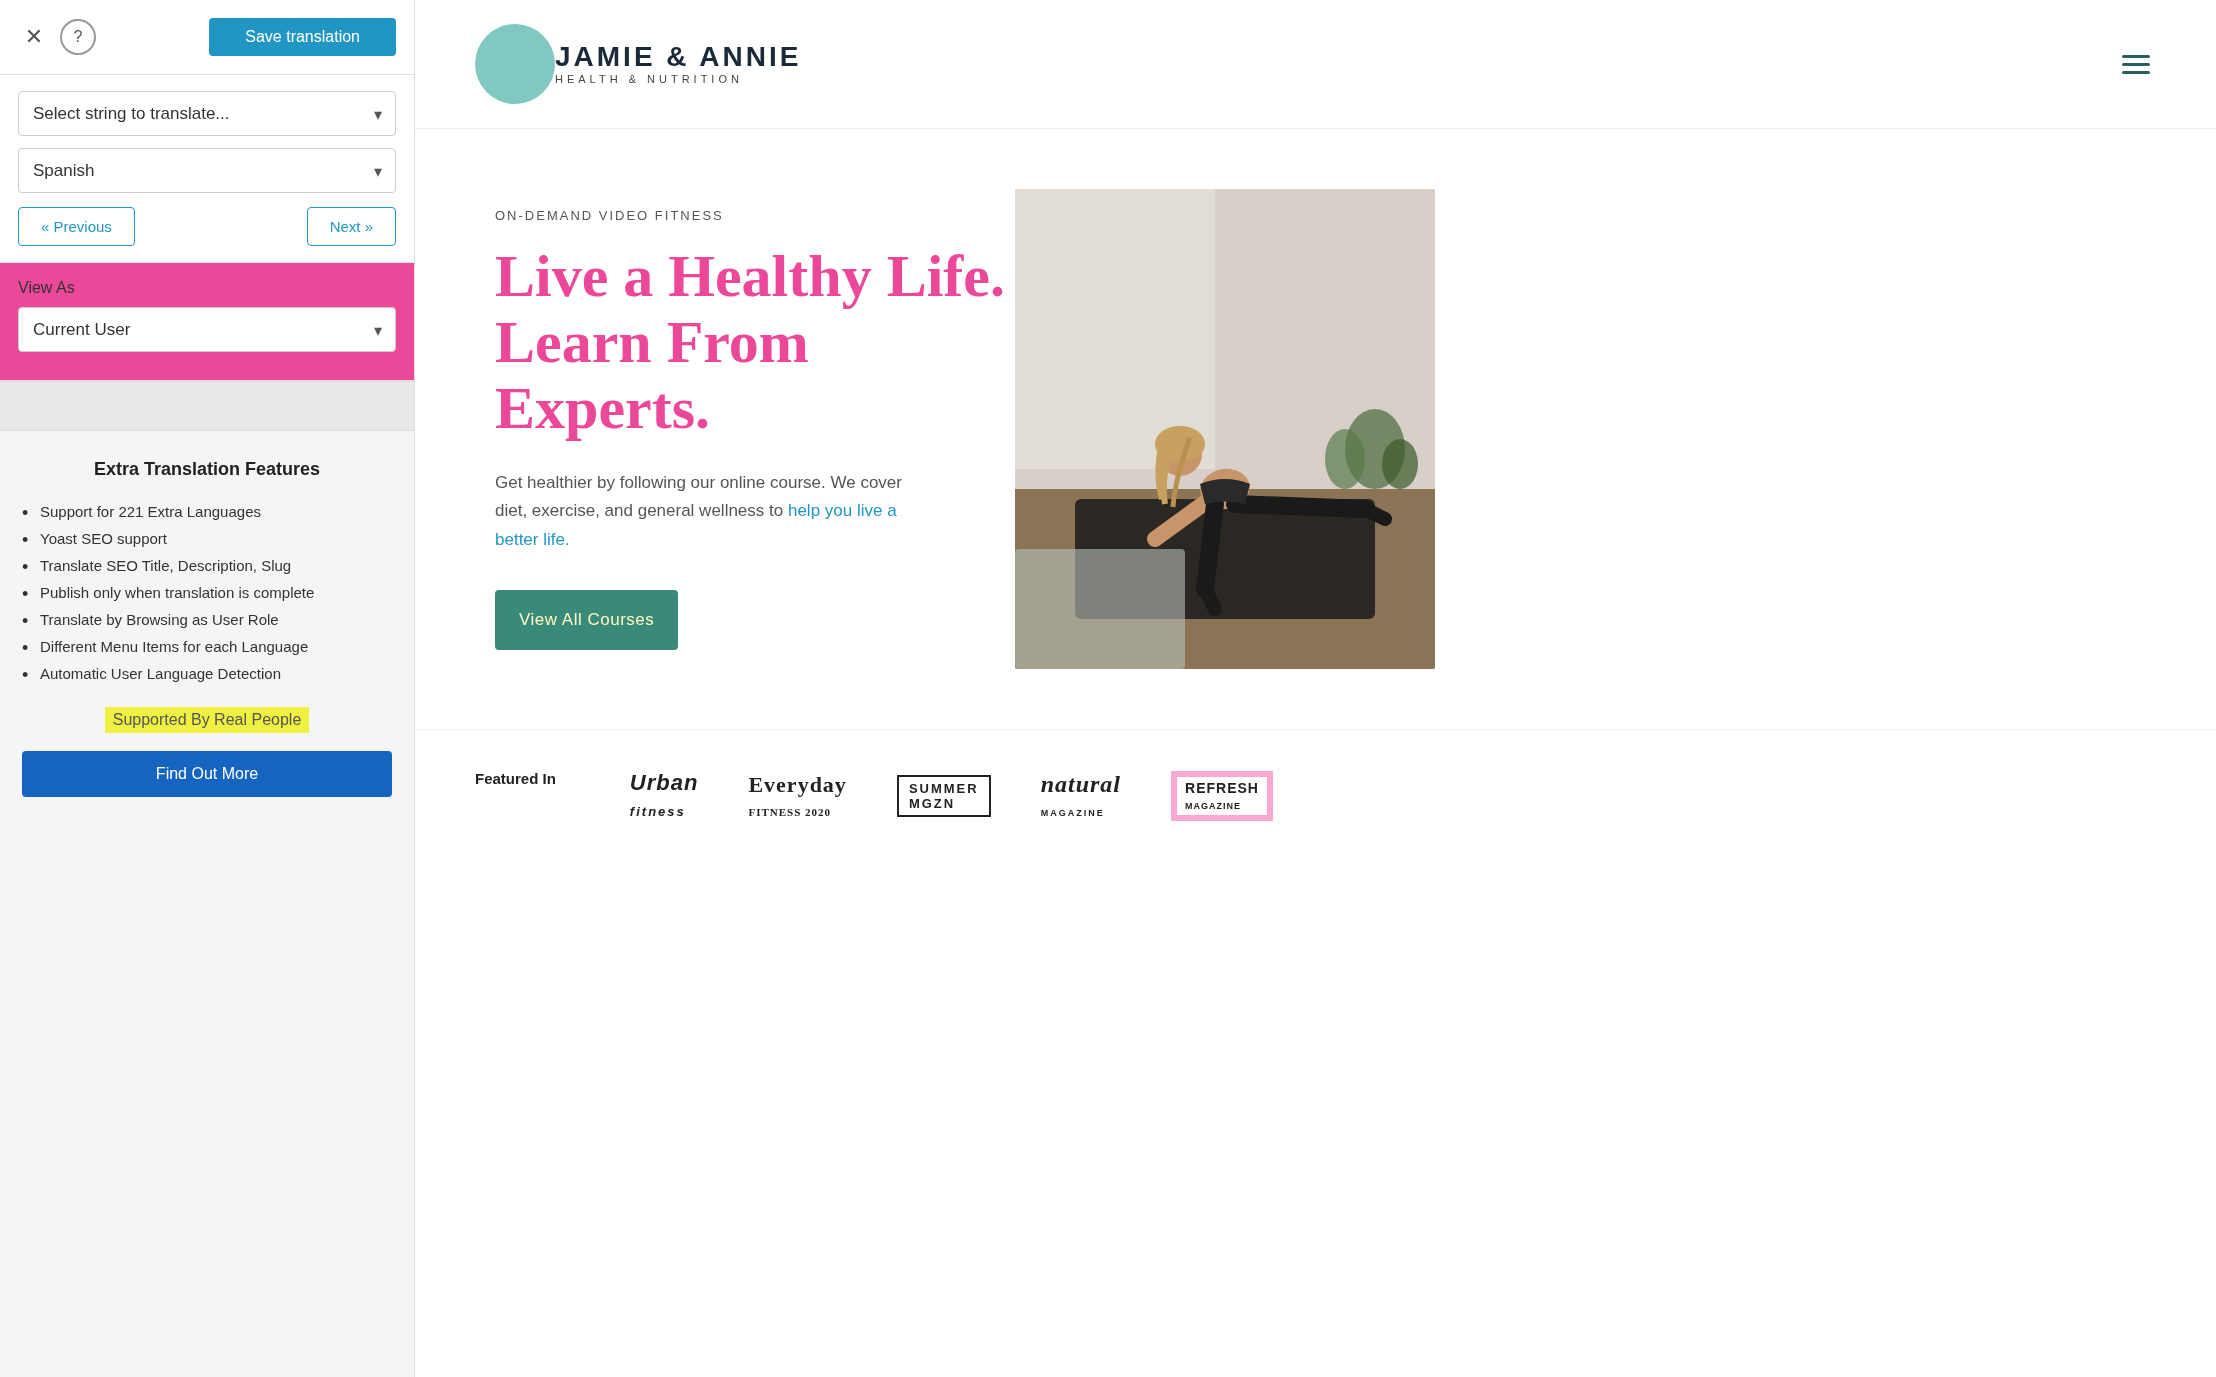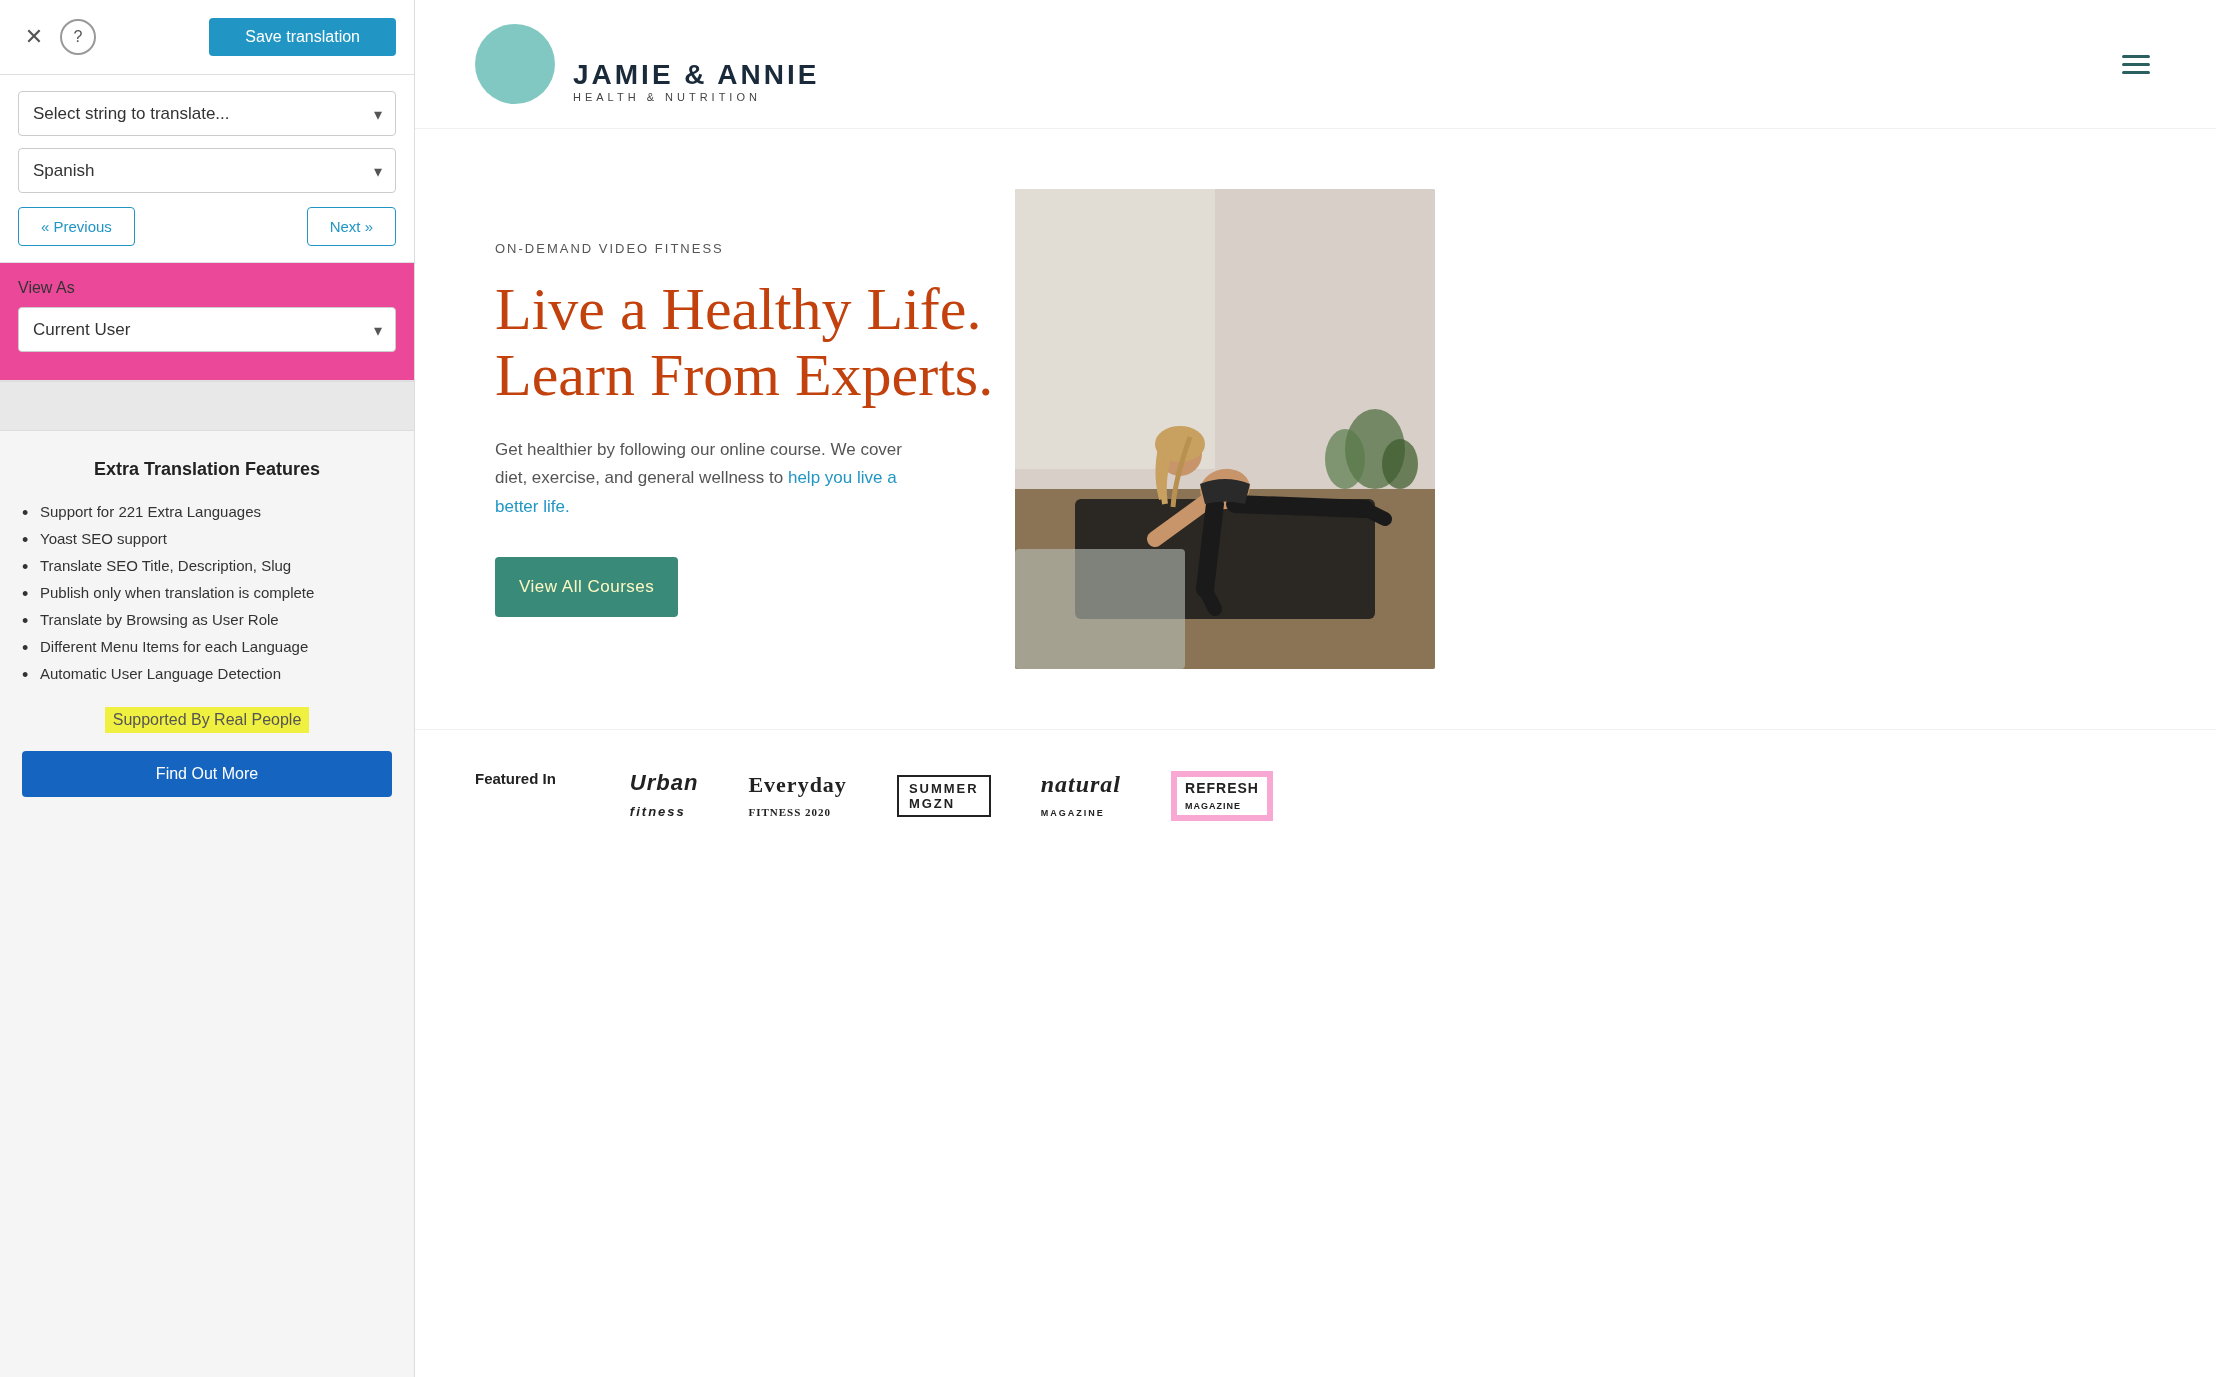--- a/index.html
+++ b/index.html
@@ -201,22 +201,22 @@
     .site-header {
       display: flex;
       align-items: center;
       justify-content: space-between;
       padding: 24px 60px;
       border-bottom: 1px solid #f0f0f0;
     }
 
     .logo-area {
       display: flex;
-      align-items: flex-end;
-      gap: 18px;
+      align-items: center;
+      gap: 0;
     }
 
     .logo-circle {
       width: 80px; height: 80px;
       border-radius: 50%;
       background: #6dbfb8;
       display: flex; align-items: center; justify-content: center;
       opacity: 0.85;
     }
 
@@ -276,22 +276,22 @@
     .hero-label {
       font-size: 13px;
       letter-spacing: 2px;
       color: #555;
       margin-bottom: 20px;
       font-weight: 500;
     }
 
     .hero-title {
       font-size: 60px;
-      font-weight: 400;
-      color: #c2410c;
+      font-weight: 700;
+      color: #ec4899;
       line-height: 1.1;
       margin-bottom: 28px;
       font-family: Georgia, serif;
     }
 
     .hero-desc {
       font-size: 17px;
       color: #555;
       line-height: 1.65;
       margin-bottom: 36px;

